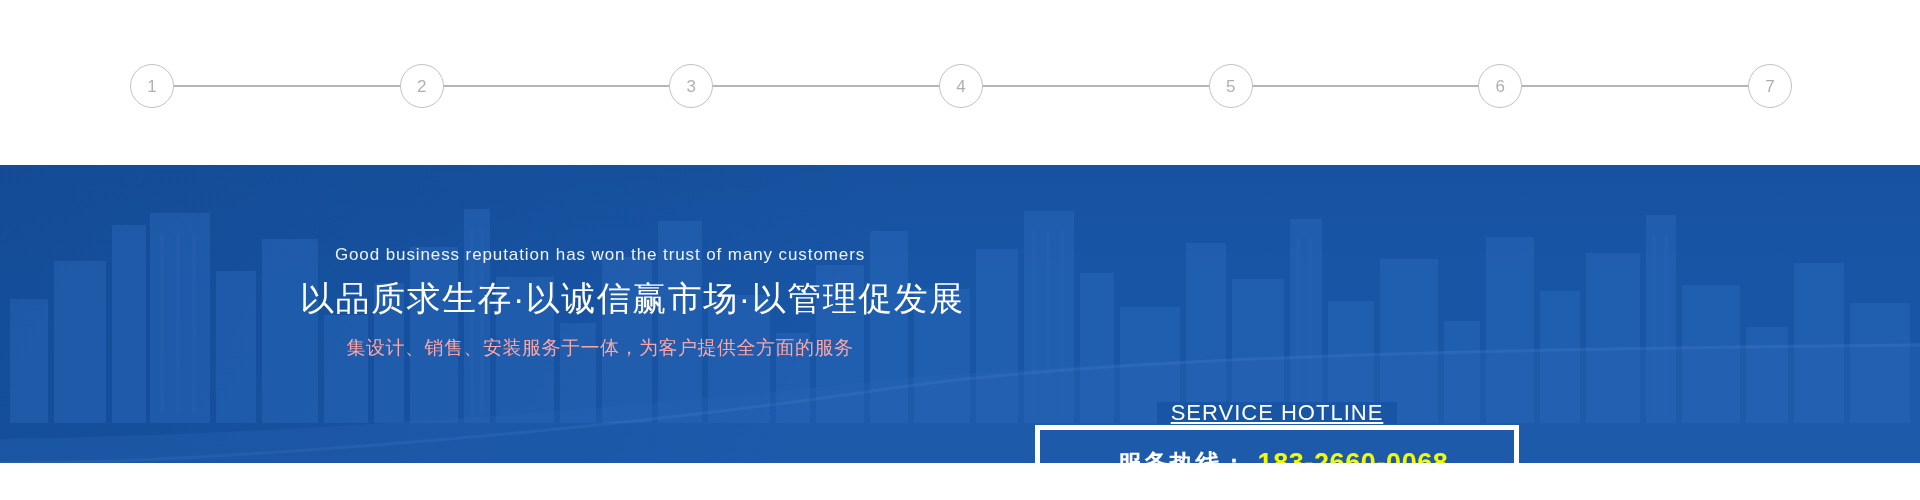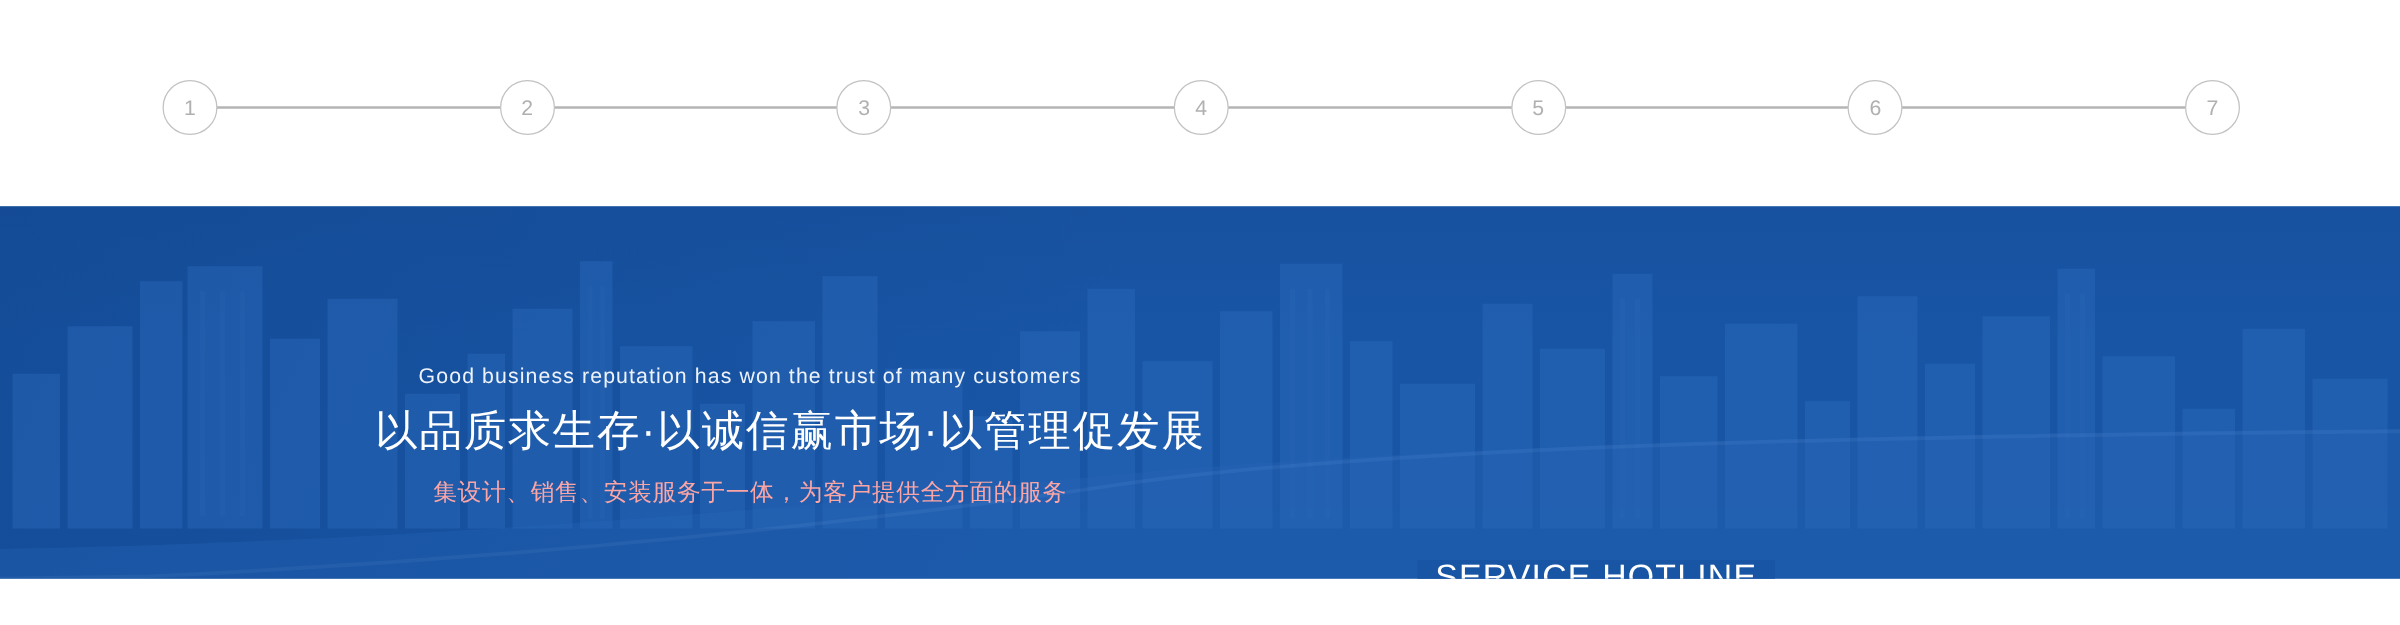--- a/index.html
+++ b/index.html
@@ -43,21 +43,21 @@
     background:
       linear-gradient(to bottom, rgba(20,70,140,.22) 0%, rgba(20,70,140,0) 35%),
       linear-gradient(115deg, rgba(10,55,120,.28) 0%, rgba(10,55,120,0) 45%);
   }
   
   .skyline{ position:absolute; left:0; bottom:40px; width:1920px; height:220px; opacity:.38; }
   .road{
     position:absolute; left:0; bottom:0; width:1920px; height:120px; opacity:.30;
   }
 
-  .banner-inner{ position:absolute; inset:0;margin-top:46px; }
+  .banner-inner{ position:absolute; inset:0; }
 
   
   .slogan{
     position:absolute; left:300px; top:80px; width:600px; text-align:center;
     color:#ffffff;
   }
   .slogan-en{
     font-size:17px; letter-spacing:.9px; font-weight:400;
     color:#eef3fb; margin-bottom:11px; white-space:nowrap;
   }
@@ -80,22 +80,23 @@
   }
   .hl-title{
     position:absolute; left:0; top:-23px; width:484px;
     text-align:center; line-height:1;
     pointer-events:none;
   }
   .hl-title span{
     display:inline-block;
     background:#1855a5;
     padding:0 14px;
-    color:#ffffff; font-size:27px; font-weight:400; letter-spacing:1px;
+    color:#ffffff; font-size:22px; font-weight:400; letter-spacing:1px;
     white-space:nowrap;
+    text-decoration:underline;
   }
   .hl-rows{
     position:absolute; left:0; top:22px; width:484px;
     display:flex; flex-direction:column; gap:5px; align-items:center;
   }
   .hl-row{ display:flex; align-items:baseline; white-space:nowrap; }
   .hl-label{
     color:#ffffff; font-size:25px; font-weight:bold; letter-spacing:1px;
     width:152px; text-align:left; padding-left:12px;
   }

